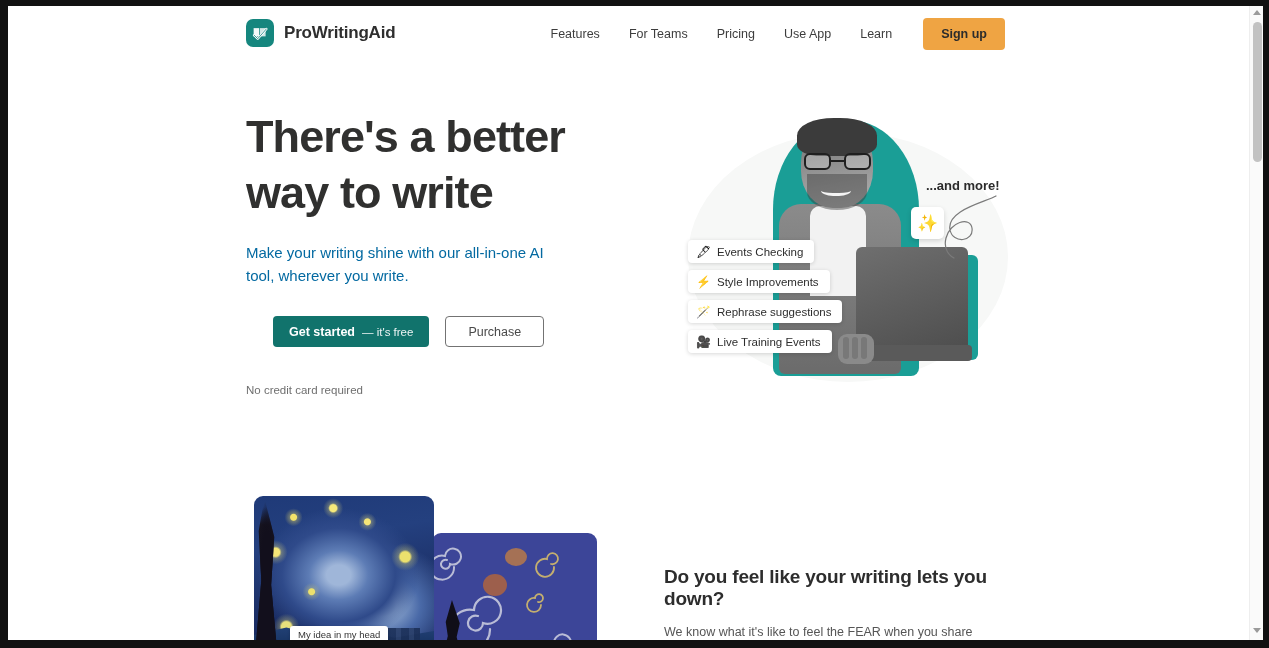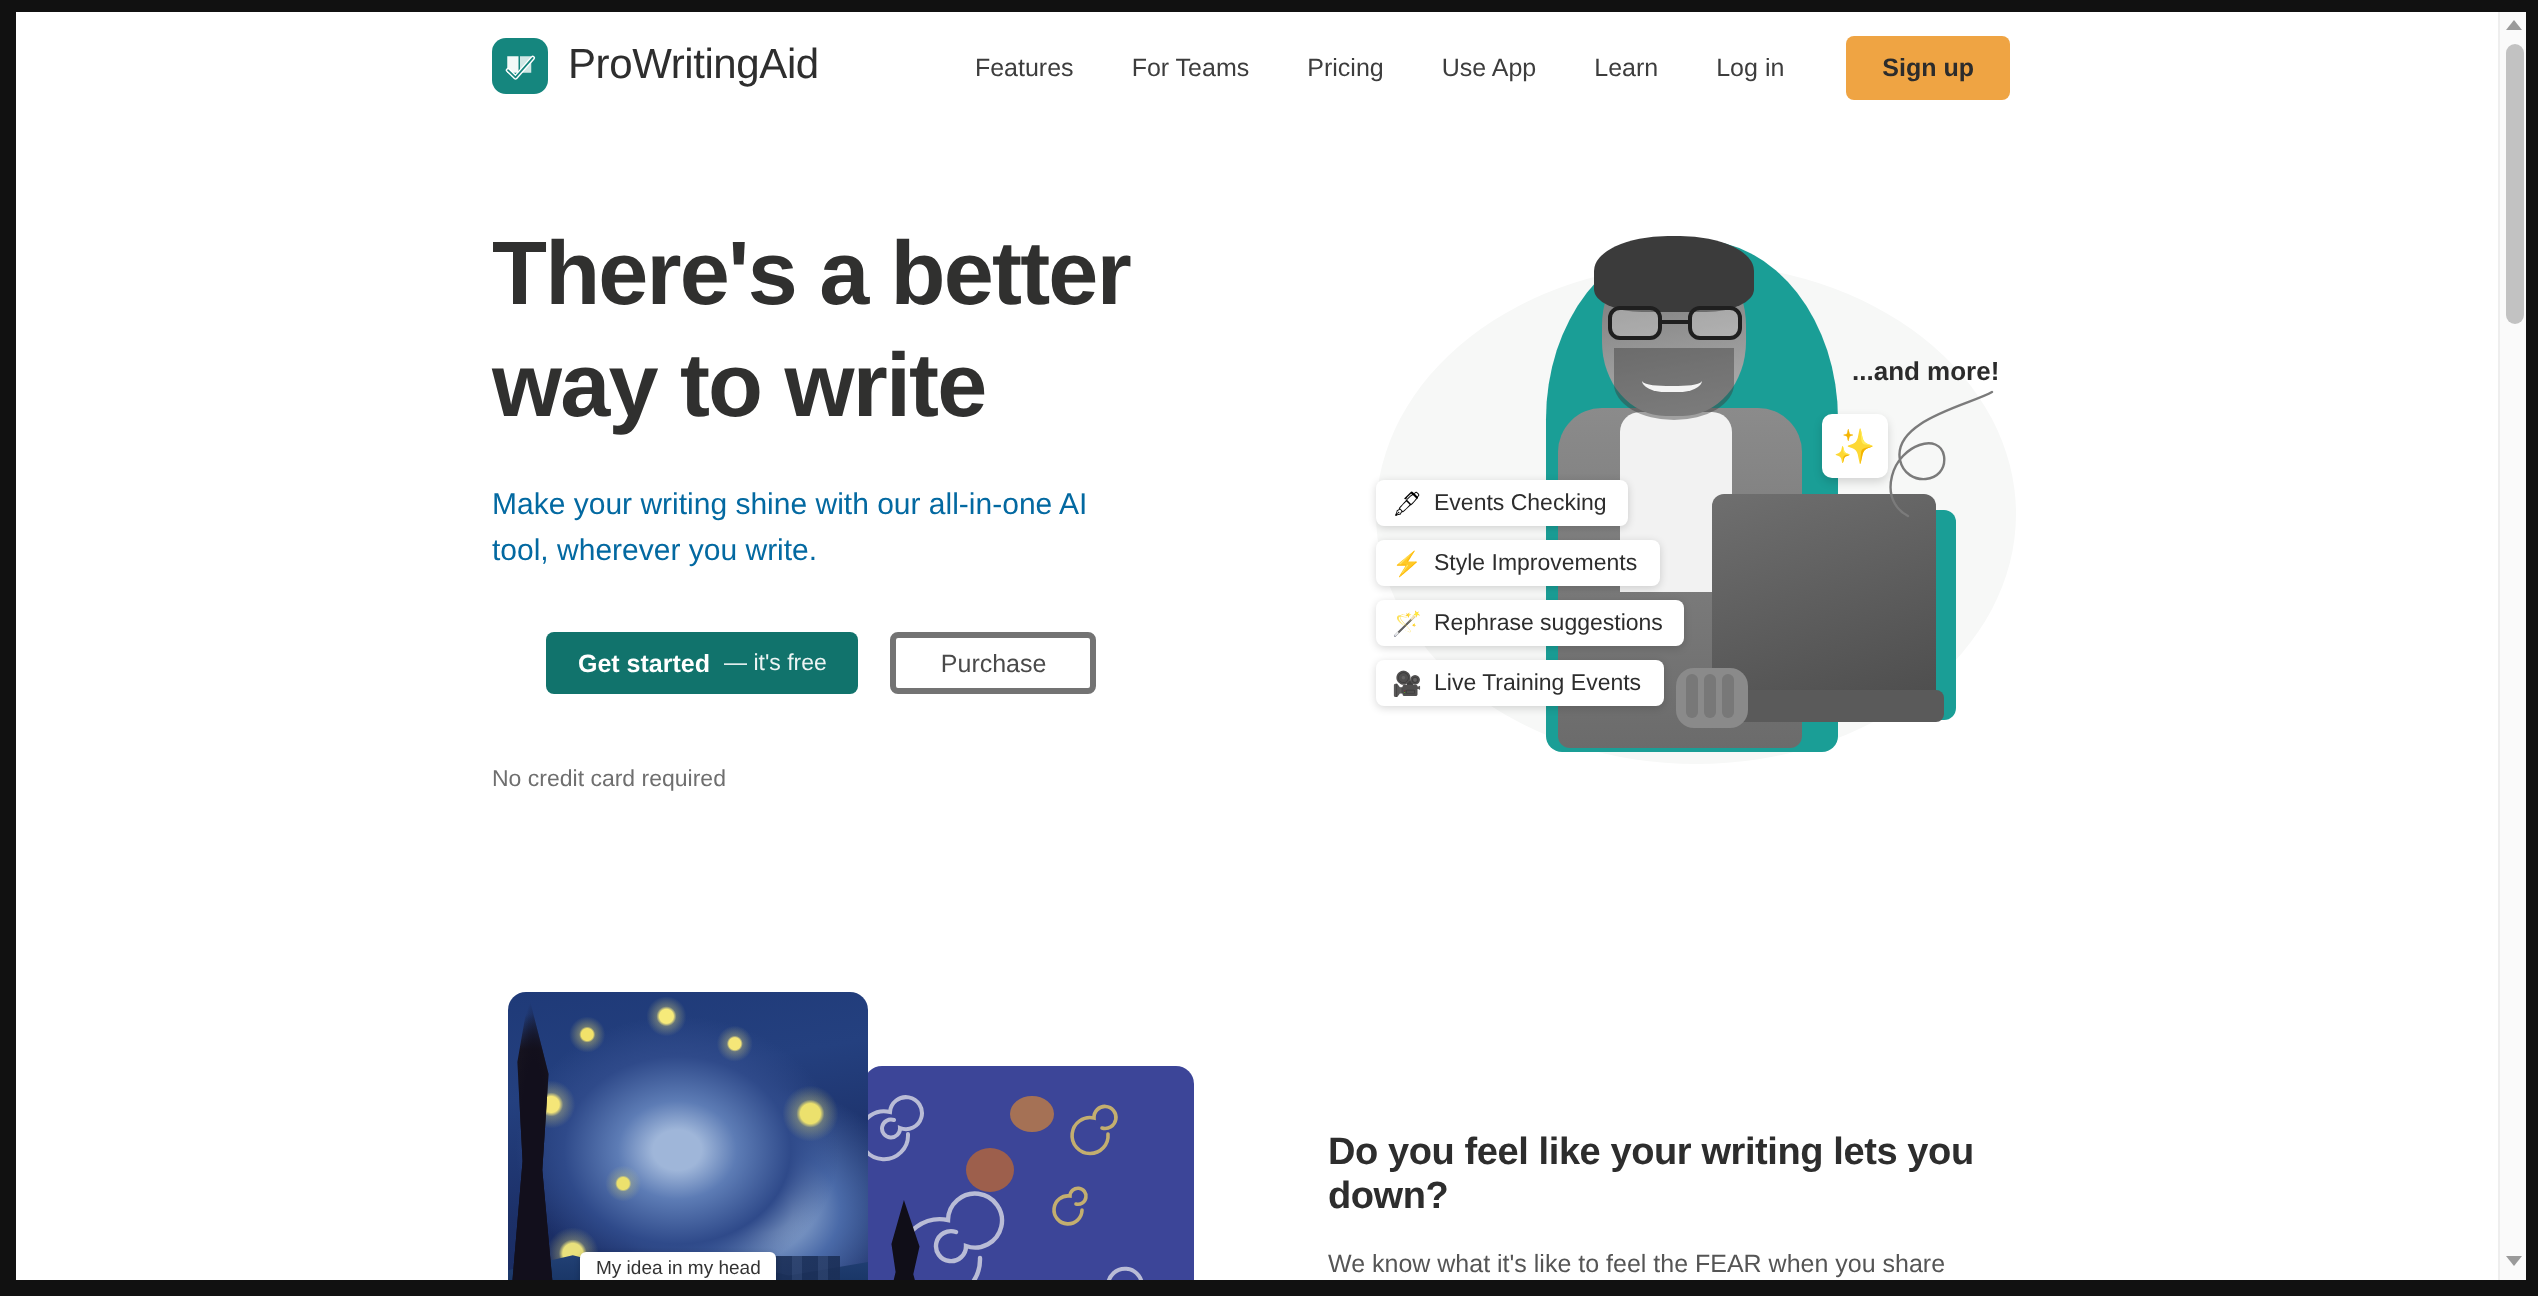--- a/index.html
+++ b/index.html
@@ -64,21 +64,21 @@
     position: absolute; left: 238px; top: 13px;
     display: flex; align-items: center; gap: 10px;
   }
   .logo-mark {
     width: 28px; height: 28px; border-radius: 7px;
     background: #15867e;
     display: flex; align-items: center; justify-content: center;
     flex: none;
   }
   .logo-text {
-    font-size: 21px; font-weight: normal; color: #2e2e2e;
+    font-size: 17px; font-weight: bold; color: #2e2e2e;
     letter-spacing: -0.2px;
   }
   nav.main-nav {
     position: absolute; right: 244px; top: 0; height: 56px;
     display: flex; align-items: center; gap: 3px;
   }
   nav.main-nav a {
     font-size: 12.5px; color: #3d3d3d; text-decoration: none;
     padding: 0 13px; line-height: 56px; white-space: nowrap;
   }
@@ -110,21 +110,21 @@
     background: #11736c; color: #fff;
     border: none; border-radius: 4px;
     padding: 0 16px; height: 31px;
     font-size: 12.5px; cursor: pointer;
     display:flex; align-items:center; gap:7px;
   }
   .btn-primary .lbl { font-weight: bold; }
   .btn-primary .sub { font-weight: normal; opacity: .92; font-size: 11.5px;}
   .btn-secondary {
     background: #fff; color: #4a4a4a;
-    border: 3px solid #737373; border-radius: 4px;
+    border: 1px solid #737373; border-radius: 4px;
     padding: 0 22px; height: 31px;
     font-size: 12.5px; cursor: pointer;
   }
   .hero-note { margin-top: 37px; font-size: 11.5px; color: #6f6f6f; }
 
   
   .hero-art {
     position: absolute; left: 660px; top: 40px;
     width: 355px; height: 300px;
   }
@@ -314,21 +314,20 @@
         </div>
         <span class="logo-text">ProWritingAid</span>
       </div>
 
       <nav class="main-nav">
         <a href="#">Features</a>
         <a href="#">For Teams</a>
         <a href="#">Pricing</a>
         <a href="#">Use App</a>
         <a href="#">Learn</a>
-        <a href="#">Log in</a>
         <button class="btn-signup">Sign up</button>
       </nav>
     </header>
 
     <section class="hero">
 
       <div class="hero-copy">
         <h1 class="hero-title">There's a better way to write</h1>
         <p class="hero-sub">Make your writing shine with our all-in-one AI tool, wherever you write.</p>
 

